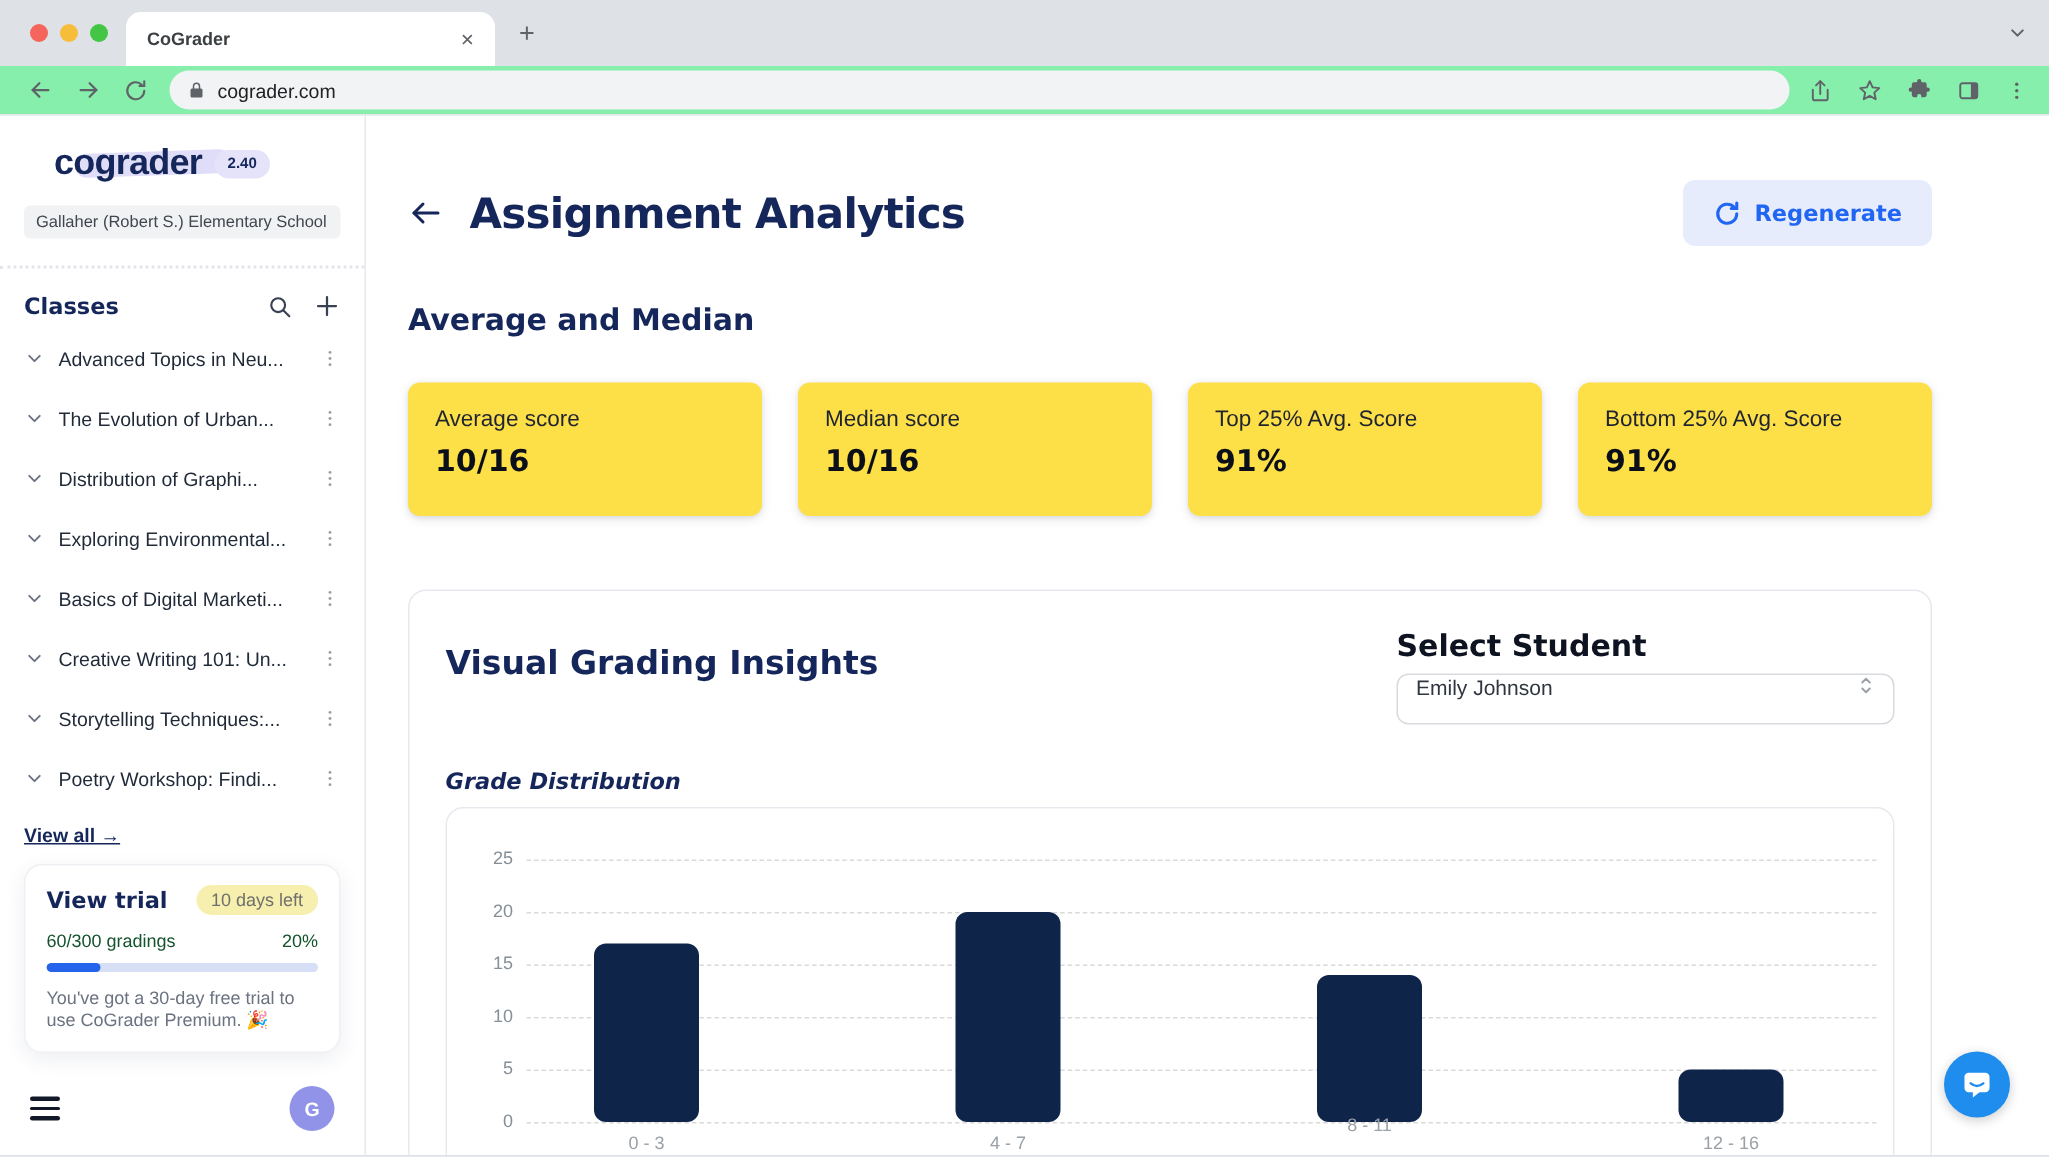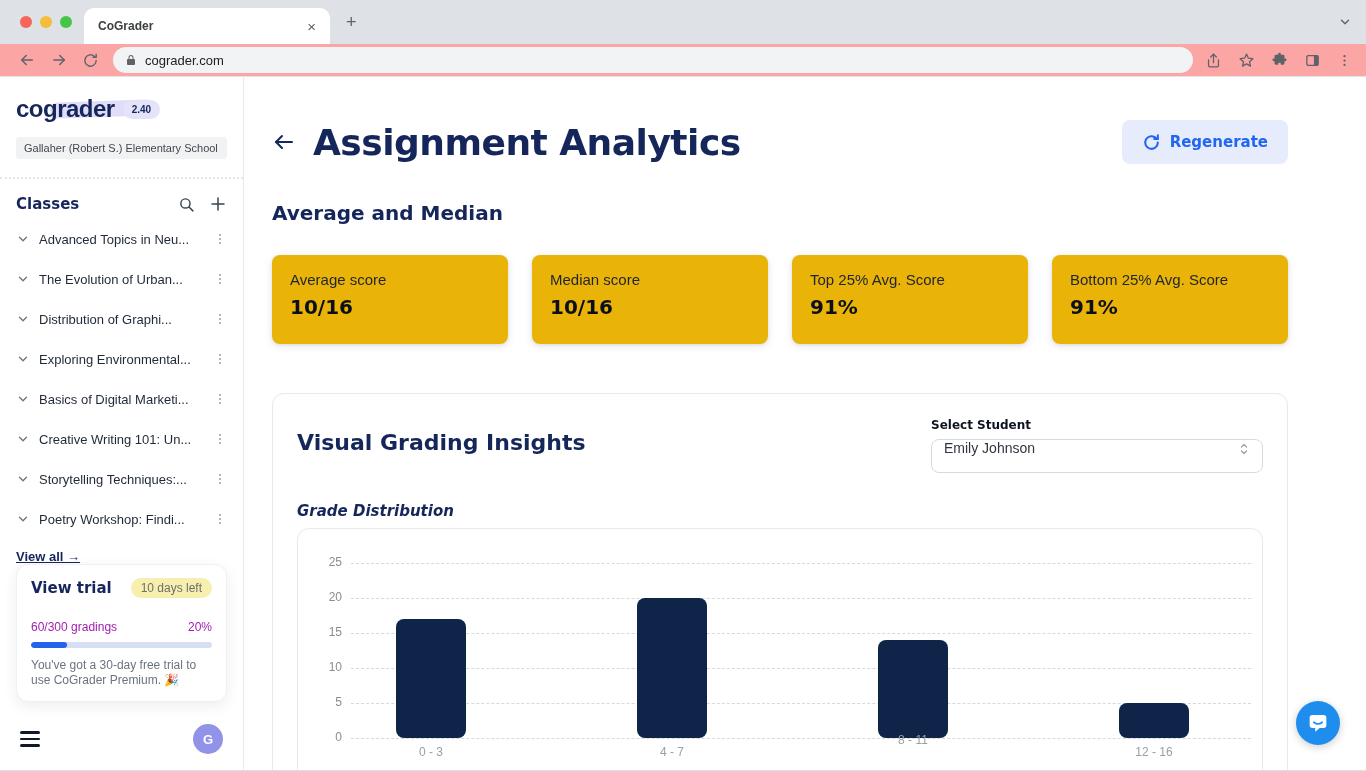--- a/index.html
+++ b/index.html
@@ -11,90 +11,90 @@
   .tabstrip { height:44px; background:#dee1e6; position:relative; }
   .traffic { position:absolute; top:16px; left:20px; display:flex; gap:8px; }
   .traffic span { width:12px; height:12px; border-radius:50%; display:block; }
   .t-red{background:#f5655b;} .t-yellow{background:#f6bd3b;} .t-green{background:#43c645;}
   .tab { position:absolute; left:84px; bottom:0; width:246px; height:36px; background:#fff;
          border-radius:10px 10px 0 0; display:flex; align-items:center; padding:0 10px 0 14px; }
   .tab-title { font-size:12px; font-weight:bold; color:#3c4043; flex:1; }
   .tab-close { font-size:15px; color:#5f6368; cursor:default; padding:0 4px; }
   .newtab { position:absolute; left:346px; top:13px; color:#5f6368; font-size:18px; line-height:18px; }
   .tabsearch { position:absolute; right:14px; top:15px; }
-  .toolbar { height:33px; background:#fca5a5; display:flex; align-items:center; padding:0 10px;
+  .toolbar { height:33px; background:#86efac; display:flex; align-items:center; padding:0 10px;
              border-bottom:1px solid #e3e4e6; }
   .navbtns { display:flex; align-items:center; gap:14px; margin:0 8px 0 8px; }
   .omnibox { flex:1; height:26px; background:#f1f3f4; border-radius:13px; display:flex;
              align-items:center; padding:0 12px; margin:0 12px 0 6px; }
   .omni-url { font-size:13px; color:#202124; margin-left:8px; }
   .tb-right { display:flex; align-items:center; gap:16px; margin-right:4px; }
   .icn { display:inline-flex; align-items:center; justify-content:center; }
 
   
   .app { display:flex; height:693px; background:#fff; }
   .sidebar { width:244px; height:100%; border-right:1px solid #e7e9ee; padding:16px;
              display:flex; flex-direction:column; }
   .logo-row { display:flex; align-items:center; gap:8px; position:relative; margin-top:2px; }
   .logo-blob { position:absolute; left:34px; top:6px; width:104px; height:16px; background:#dfddf8;
                border-radius:8px; transform:rotate(-2deg); }
   .logo { position:relative; font-size:24px; color:#14265a; letter-spacing:-0.5px; }
-  .logo b { font-weight:bold; } .logo i { font-style:normal; font-weight:600; }
+  .logo b { font-weight:bold;margin-left:20px; } .logo i { font-style:normal; font-weight:600; }
   .ver-badge { position:relative; background:#e4e3fa; color:#14265a; font-size:10px; font-weight:bold;
                border-radius:10px; padding:4px 9px; }
   .school { margin-top:14px; background:#f1f2f4; border-radius:4px; padding:5px 8px; font-size:11px;
             color:#41464e; white-space:nowrap; overflow:hidden; }
   .dotted { border-top:2px dotted #e3e5ea; margin:18px -16px 0 -16px; }
   .classes-head { display:flex; align-items:center; margin-top:16px; }
   .classes-title { font-family:"DejaVu Sans",sans-serif; font-size:15px; font-weight:bold; color:#15265b; flex:1; }
   .classes-head .icn { margin-left:14px; }
   .class-list { margin-top:6px; }
   .class-item { height:40px; display:flex; align-items:center; gap:9px;justify-content:flex-end; }
   .class-item .chev { display:inline-flex; }
   .class-label { flex:1; font-size:13px; font-weight:500; color:#1f2937; white-space:nowrap; overflow:hidden; }
   .class-item .kebab { display:inline-flex; }
   .view-all { margin-top:10px; font-size:13px; font-weight:bold; color:#15265b;
               text-decoration:underline; cursor:pointer; width:max-content; }
   .trial-card { margin-top:auto; border:1px solid #eef0f3; border-radius:12px; padding:13px 14px;
                 box-shadow:0 4px 14px rgba(20,38,90,.08); background:#fff; }
   .trial-top { display:flex; align-items:center; justify-content:space-between; }
   .trial-title { font-family:"DejaVu Sans",sans-serif; font-size:15px; font-weight:bold; color:#15265b; }
   .trial-pill { background:#f6efad; color:#6f6f6f; font-size:12px; border-radius:11px; padding:3px 10px; }
-  .trial-row { display:flex; justify-content:space-between; margin-top:22px; font-size:12px; color:#a21caf; }
+  .trial-row { display:flex; justify-content:space-between; margin-top:10px; font-size:12px; color:#14532d; }
   .trial-track { margin-top:8px; height:6px; border-radius:3px; background:#d7dff7; overflow:hidden; }
   .trial-fill { height:100%; border-radius:3px; }
   .trial-msg { margin-top:10px; font-size:12px; line-height:15px; color:#6b7280; }
   .side-bottom { display:flex; align-items:center; justify-content:space-between; margin:22px 4px 0 4px; }
   .hamburger span { display:block; width:20px; height:2.5px; background:#111827; border-radius:2px; margin:4px 0; }
   .avatar { width:30px; height:30px; border-radius:50%; background:#9193e8; color:#fff; font-size:13px;
             font-weight:bold; display:flex; align-items:center; justify-content:center; }
 
   
   .main { flex:1; padding:43px 78px 0 28px; overflow:hidden; }
   .page-head { display:flex; align-items:center; }
   .back-arrow { width:24px; color:#15265b; margin-right:17px; display:inline-flex; }
-  .page-title { font-family:"DejaVu Sans",sans-serif; font-size:36px; font-weight:bold; color:#15265b;
+  .page-title { font-family:"DejaVu Sans",sans-serif; font-size:28px; font-weight:bold; color:#15265b;
                 letter-spacing:-0.5px; flex:1; }
   .regen-btn { background:#e6ecfc; border:none; border-radius:8px; height:44px; padding:0 20px;
                display:flex; align-items:center; gap:9px; font-family:"DejaVu Sans",sans-serif;
                font-size:15px; font-weight:bold; color:#2166f3; cursor:pointer; }
   .section-h2 { font-family:"DejaVu Sans",sans-serif; font-size:20px; font-weight:bold; color:#15265b;
                 margin-top:37px; }
   .cards-row { display:flex; gap:24px; margin-top:30px; }
-  .stat-card { flex:1; background:#eab308; border-radius:8px; padding:16px 18px; height:89px;
+  .stat-card { flex:1; background:#fde047; border-radius:8px; padding:16px 18px; height:89px;
                box-shadow:0 1px 3px rgba(16,24,40,.08), 0 2px 8px rgba(16,24,40,.10); }
   .stat-label { font-size:15px; color:#1f2430; }
   .stat-value { font-family:"DejaVu Sans",sans-serif; font-size:20px; font-weight:bold; color:#0b0f19; margin-top:7px; }
   .panel { margin-top:49px; border:1px solid #e7e9ee; border-radius:12px; padding:24px; height:430px; }
   .panel-head { display:flex; align-items:flex-start; justify-content:space-between; }
   .panel-title { font-family:"DejaVu Sans",sans-serif; font-size:22px; font-weight:bold; color:#15265b; margin-top:12px; }
   .select-group { width:332px; }
-  .select-label { font-family:"DejaVu Sans",sans-serif; font-size:12px; font-weight:bold; color:#0d1321; }
+  .select-label { font-family:"DejaVu Sans",sans-serif; font-size:20px; font-weight:bold; color:#0d1321; }
   .select-box { margin-top:7px; height:34px; border:1px solid #d7dade; border-radius:8px; background:#fff;
-                display:flex; align-items:flex-end; padding:16px 12px; cursor:pointer; }
+                display:flex; align-items:flex-start; padding:0 12px; cursor:pointer; }
   .select-value { flex:1; font-size:14px; color:#30363f; }
   .chart-h3 { font-family:"DejaVu Sans",sans-serif; font-size:15px; font-weight:bold; color:#15265b; margin-top:29px;font-style:italic; }
   .chart-box { position:relative; margin-top:8px; border:1px solid #e7e9ee; border-radius:12px; height:330px; }
   .gridline { position:absolute; border-top:1.5px dashed #d9d9d9; height:0; }
   .ytick { position:absolute; width:44px; text-align:right; font-size:12px; color:#868e96; }
   .chart-bar { position:absolute; border-radius:8px; }
   .xtick { position:absolute; width:90px; text-align:center; font-size:12px; color:#9aa0a6; }
 
   
   .intercom { position:absolute; left:1296px; top:701px; width:44px; height:44px; border-radius:50%;

